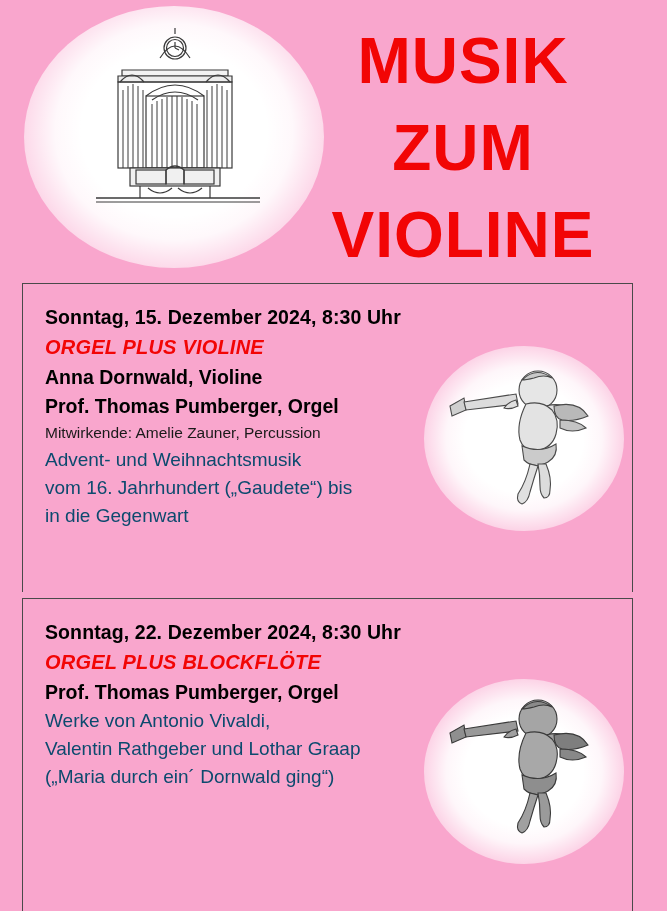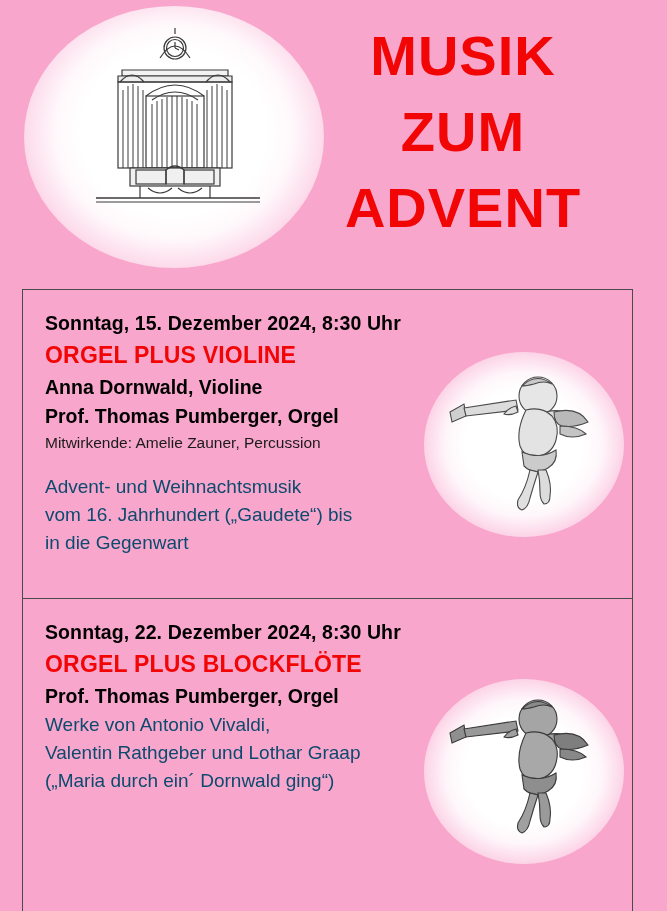--- a/index.html
+++ b/index.html
@@ -43,69 +43,70 @@
     height: 215px;
   }
   .title-block {
     position: absolute;
     right: 34px;
     top: 18px;
     width: 340px;
     text-align: center;
     color: #f20505;
     font-weight: bold;
-    font-size: 56px;
+    font-size: 64px;
     line-height: 1.36;
     letter-spacing: 1px;
   }
   .title-block div { white-space: nowrap; }
 
   
   .panel {
     position: absolute;
     left: 22px;
     width: 611px;
     border: 1px solid #4a4a4a;
     box-sizing: border-box;
     background: transparent;
   }
-  #panel-1 { top: 289px; height: 309px; border-bottom: none; }
+  #panel-1 { top: 283px; height: 309px; border-bottom: none; }
   #panel-2 { top: 598px; height: 353px; }
 
   .panel-inner {
     position: relative;
     padding: 22px 0 0 22px;
     height: 100%;
     box-sizing: border-box;
   }
 
   .line-date {
     font-size: 19.5px;
     font-weight: bold;
     color: #000;
     margin-bottom: 7px;
     letter-spacing: 0.1px;
   }
   .line-kind {
-    font-size: 23px;
+    font-size: 20px;
     font-weight: bold;
     color: #f20505;
     margin-bottom: 7px;
     letter-spacing: 0.2px;
+    font-style: italic;
   }
   .line-perf {
     font-size: 19.5px;
     font-weight: bold;
     color: #000;
     margin-bottom: 6px;
   }
   .line-small {
     font-size: 15.5px;
     color: #1a1a1a;
-    margin-bottom: 24px;
+    margin-bottom: 7px;
   }
   .line-desc {
     font-size: 19px;
     color: #0c4a6e;
     margin-bottom: 6px;
   }
 
   
   .angel-wrap {
     position: absolute;
@@ -199,21 +200,21 @@
       <line x1="36" y1="180" x2="200" y2="180" stroke-width="1.6"></line>
       <line x1="36" y1="184" x2="200" y2="184" stroke-width="1"></line>
       <path d="M80 168 l0 12 M150 168 l0 12"></path>
       <path d="M88 170 q12 10 24 0 M118 170 q12 10 24 0"></path>
     </g>
   </svg>
 
   <div class="title-block">
     <div>MUSIK</div>
     <div>ZUM</div>
-    <div>ADVENT</div>
+    <div>VIOLINE</div>
   </div>
 </div>
 
 <div class="panel" id="panel-1">
   <div class="panel-inner">
     <div class="line-date">Sonntag, 15. Dezember 2024, 8:30 Uhr</div>
     <div class="line-kind">ORGEL PLUS VIOLINE</div>
     <div class="line-perf">Anna Dornwald, Violine</div>
     <div class="line-perf">Prof. Thomas Pumberger, Orgel</div>
     <div class="line-small">Mitwirkende: Amelie Zauner, Percussion</div>

